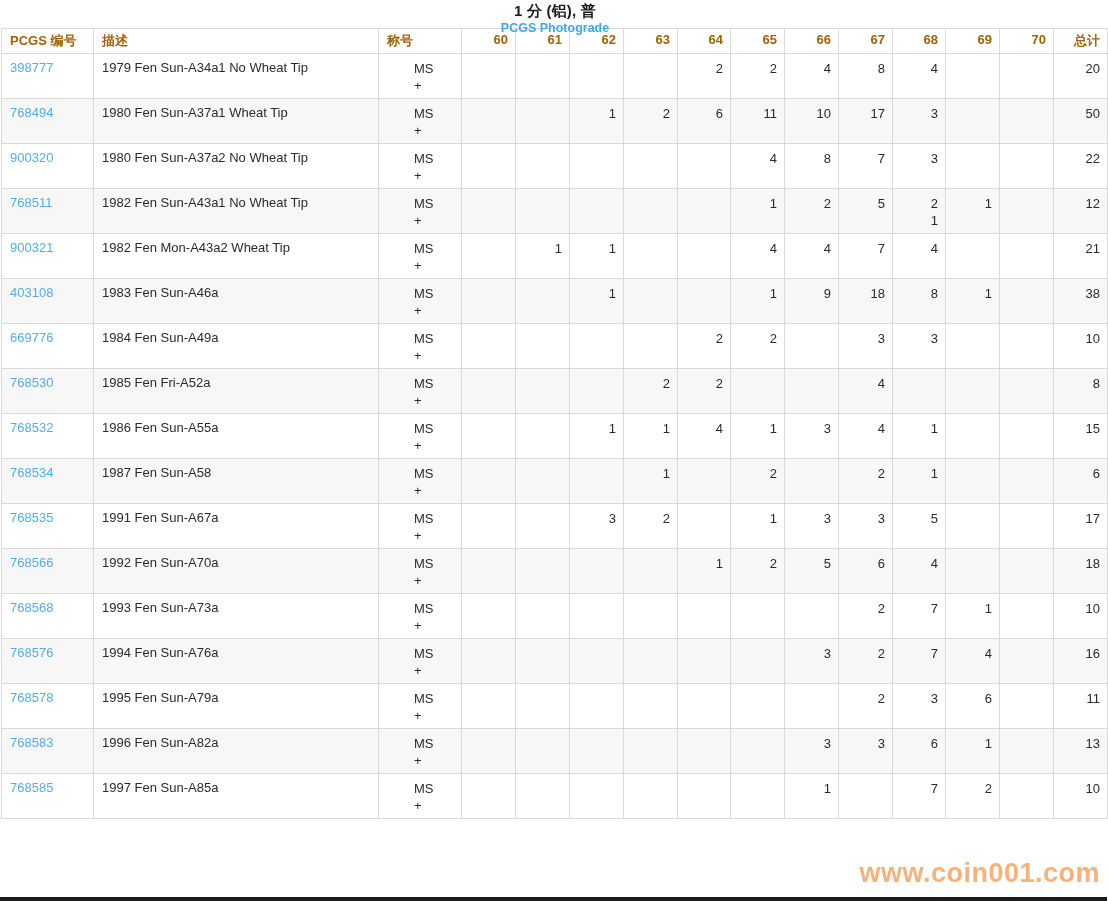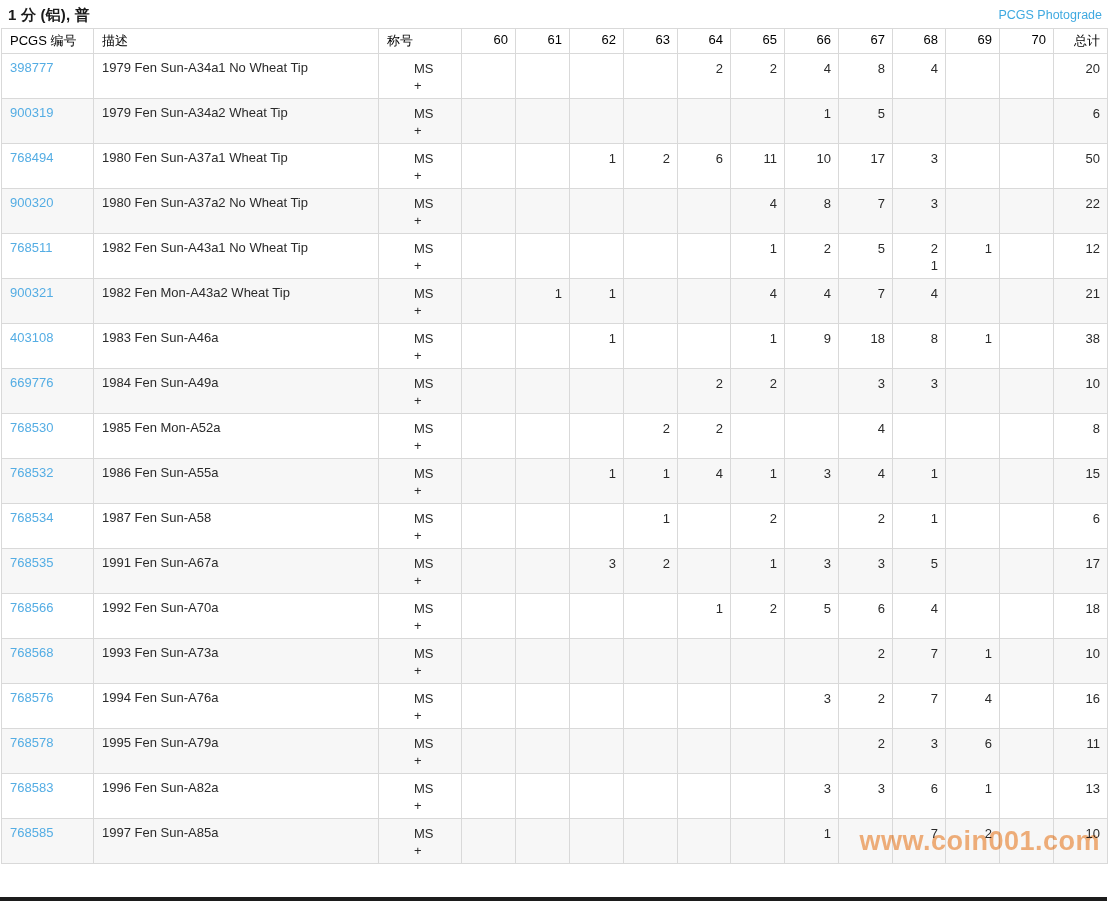--- a/index.html
+++ b/index.html
@@ -11,47 +11,49 @@
     height: 901px;
     overflow: hidden;
     background: #fff;
   }
   .topbar {
     height: 28px;
     display: flex;
     justify-content: space-between;
     align-items: center;
     padding: 2px 6px 0 8px;
+    flex-direction: column;
   }
   .page-title {
     font-size: 15px;
     font-weight: bold;
     color: #1a1a1a;
     letter-spacing: 0.2px;
   }
   .pg-link {
     font-size: 12.5px;
     color: var(--photograde-blue, #3fa9e0);
     text-decoration: none;
     cursor: pointer;
+    font-weight: bold;
   }
   table.pop {
     table-layout: fixed;
     width: 1106px;
     border-collapse: collapse;
     margin-left: 1px;
   }
   table.pop th, table.pop td {
     border: 1px solid var(--border, #d9d9d9);
     font-size: 13px;
     vertical-align: top;
   }
   thead th {
-    font-weight: normal;
-    color: #000000;
+    font-weight: bold;
+    color: #a16207;
     padding: 3px 4px 3px 8px;
     height: 22px;
     text-align: left;
     background: #fff;
     white-space: nowrap;
   }
   thead th.num { text-align: right; padding-right: 7px; margin-top: 24px; }
   tbody td {
     height: 45px;
     padding: 6px 8px 4px 8px;
@@ -69,21 +71,21 @@
   .bottom-bar {
     position: absolute;
     left: 0;
     bottom: 0;
     width: 1107px;
     height: 4px;
     background: var(--bottom-bar, #1c1c1c);
   }
   .watermark {
     position: absolute;
-    top: 826px;
+    top: 858px;
     right: 8px;
     font-size: 27px;
     font-weight: bold;
     color: var(--watermark-orange, #f5b27c);
     mix-blend-mode: multiply;
     letter-spacing: 0.5px;
     pointer-events: none;
     white-space: nowrap;
   }
 </style>
@@ -158,44 +160,20 @@
             <div>8</div>
           </td>
           <td class="num">
             <div>4</div>
           </td>
           <td class="num"></td>
           <td class="num"></td>
           <td class="num">20</td>
         </tr>
         <tr>
-          <td><a class="pcgs-num">900319</a></td>
-          <td>1979 Fen Sun-A34a2 Wheat Tip</td>
-          <td class="desig">
-            <div>MS</div>
-            <div>+</div>
-          </td>
-          <td class="num"></td>
-          <td class="num"></td>
-          <td class="num"></td>
-          <td class="num"></td>
-          <td class="num"></td>
-          <td class="num"></td>
-          <td class="num">
-            <div>1</div>
-          </td>
-          <td class="num">
-            <div>5</div>
-          </td>
-          <td class="num"></td>
-          <td class="num"></td>
-          <td class="num"></td>
-          <td class="num">6</td>
-        </tr>
-        <tr>
           <td><a class="pcgs-num">768494</a></td>
           <td>1980 Fen Sun-A37a1 Wheat Tip</td>
           <td class="desig">
             <div>MS</div>
             <div>+</div>
           </td>
           <td class="num"></td>
           <td class="num"></td>
           <td class="num">
             <div>1</div>
@@ -368,21 +346,21 @@
           </td>
           <td class="num">
             <div>3</div>
           </td>
           <td class="num"></td>
           <td class="num"></td>
           <td class="num">10</td>
         </tr>
         <tr>
           <td><a class="pcgs-num">768530</a></td>
-          <td>1985 Fen Mon-A52a</td>
+          <td>1985 Fen Fri-A52a</td>
           <td class="desig">
             <div>MS</div>
             <div>+</div>
           </td>
           <td class="num"></td>
           <td class="num"></td>
           <td class="num"></td>
           <td class="num">
             <div>2</div>
           </td>

